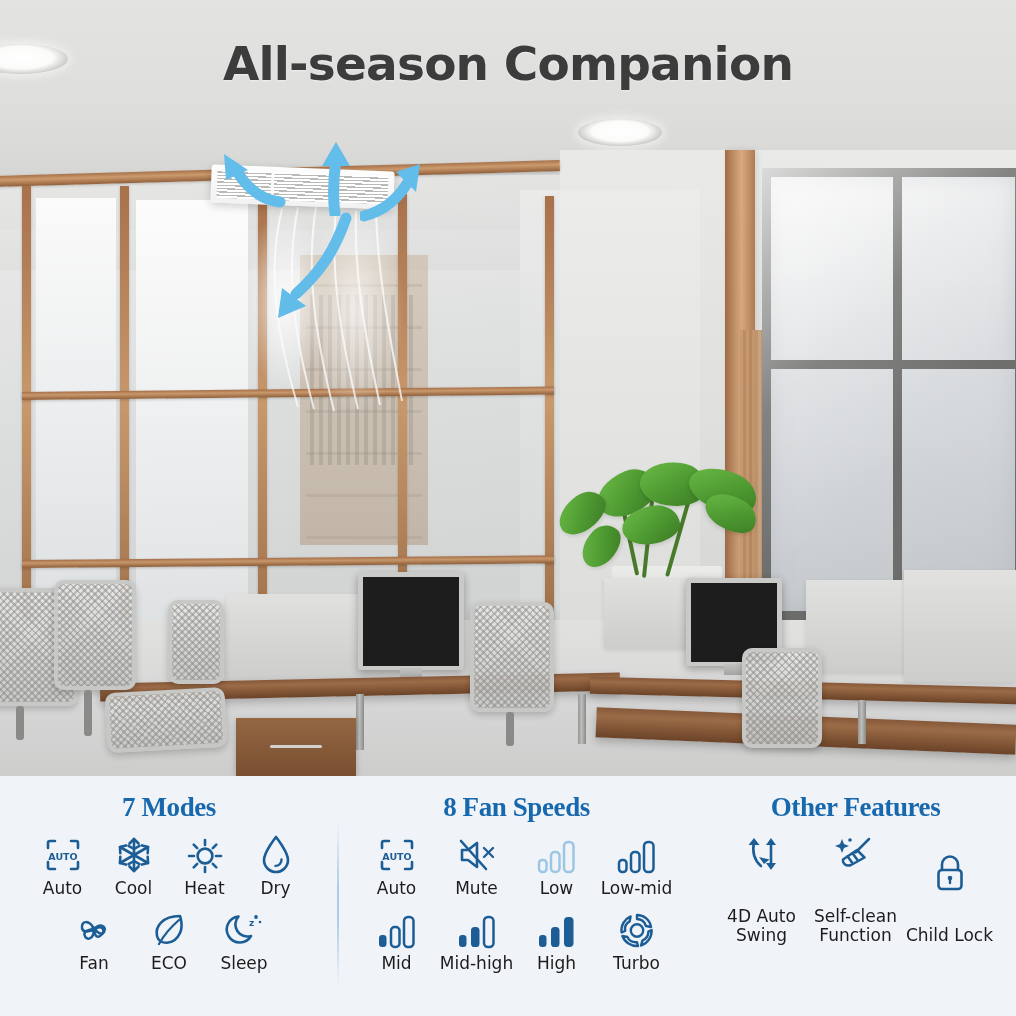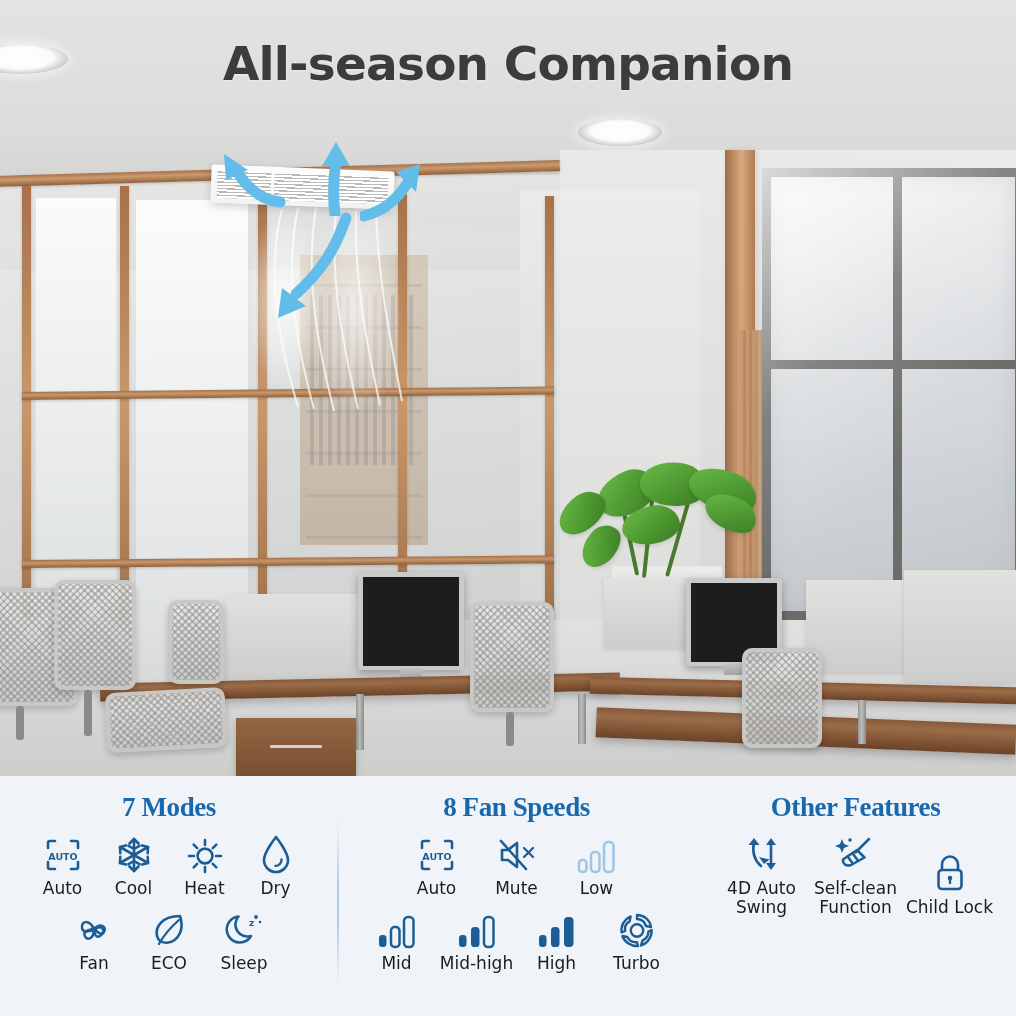--- a/index.html
+++ b/index.html
@@ -221,21 +221,21 @@
   .item .icon { height:40px; display:flex; align-items:flex-end; justify-content:center; }
   .item .lbl {
     margin-top:5px; font-size:17px; color:#1c1c1c; text-align:center; line-height:1.12;
     font-family:"DejaVu Sans","Liberation Sans",sans-serif;
   }
   .m-row1 .item { width:71px; }
   .m-row2 { margin-top:11px; }
   .m-row2 .item { width:75px; }
   .s-row1 .item, .s-row2 .item { width:80px; }
   .s-row2 { margin-top:11px; }
-  .o-row .item { width:94px; }
+  .o-row .item { width:94px;gap:28px; }
   svg { display:block; }
 </style>
 </head>
 <body>
 
 <div class="page">
 
   <div class="hero">
 
     <div class="ceiling"></div>
@@ -497,20 +497,32 @@
               <g stroke="#9cc6e4" stroke-width="2.5" fill="none">
                 <rect x="4" y="22" width="7.5" height="12" rx="3.2"></rect>
                 <rect x="16" y="14" width="8.5" height="20" rx="3.6"></rect>
                 <rect x="29" y="4" width="9.5" height="30" rx="4"></rect>
               </g>
             </svg>
           </div>
           <div class="lbl">Low</div>
         </div>
 
+        <div class="item">
+          <div class="icon">
+            <svg width="44" height="36" viewBox="0 0 44 36">
+              <g stroke="#1c5d96" stroke-width="2.5" fill="none">
+                <rect x="4" y="22" width="7.5" height="12" rx="3.2"></rect>
+                <rect x="16" y="14" width="8.5" height="20" rx="3.6"></rect>
+                <rect x="29" y="4" width="9.5" height="30" rx="4"></rect>
+              </g>
+            </svg>
+          </div>
+          <div class="lbl">Low-mid</div>
+        </div>
       </div>
 
       <div class="row s-row2">
         <div class="item">
           <div class="icon">
             <svg width="44" height="36" viewBox="0 0 44 36">
               <rect x="4" y="22" width="7.5" height="12" rx="3.2" fill="#1c5d96"></rect>
               <g stroke="#1c5d96" stroke-width="2.5" fill="none">
                 <rect x="16" y="14" width="8.5" height="20" rx="3.6"></rect>
                 <rect x="29" y="4" width="9.5" height="30" rx="4"></rect>

